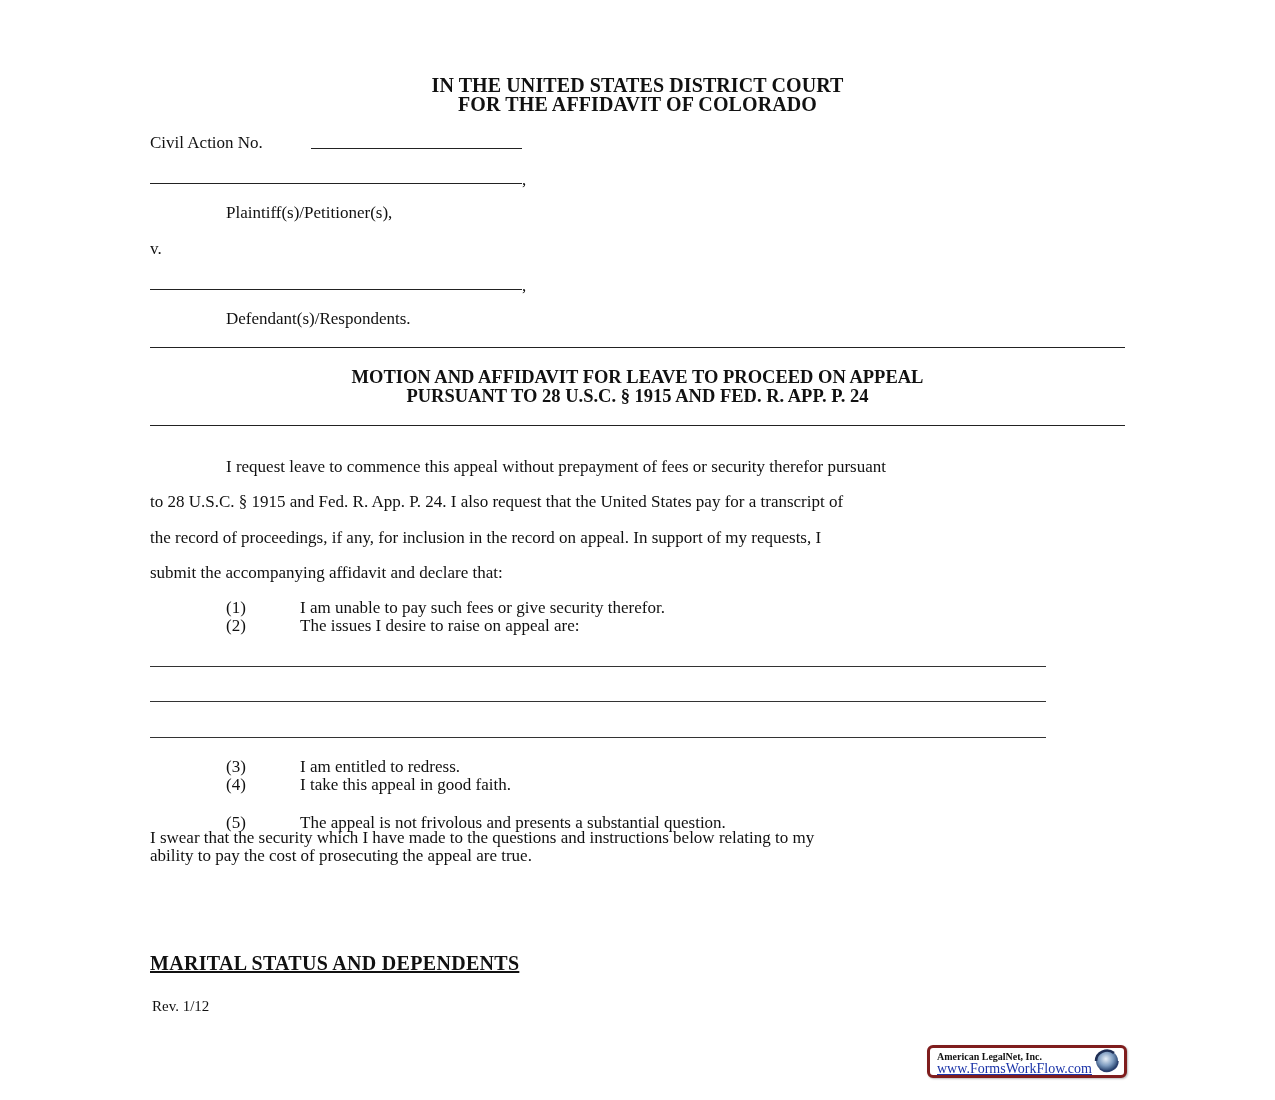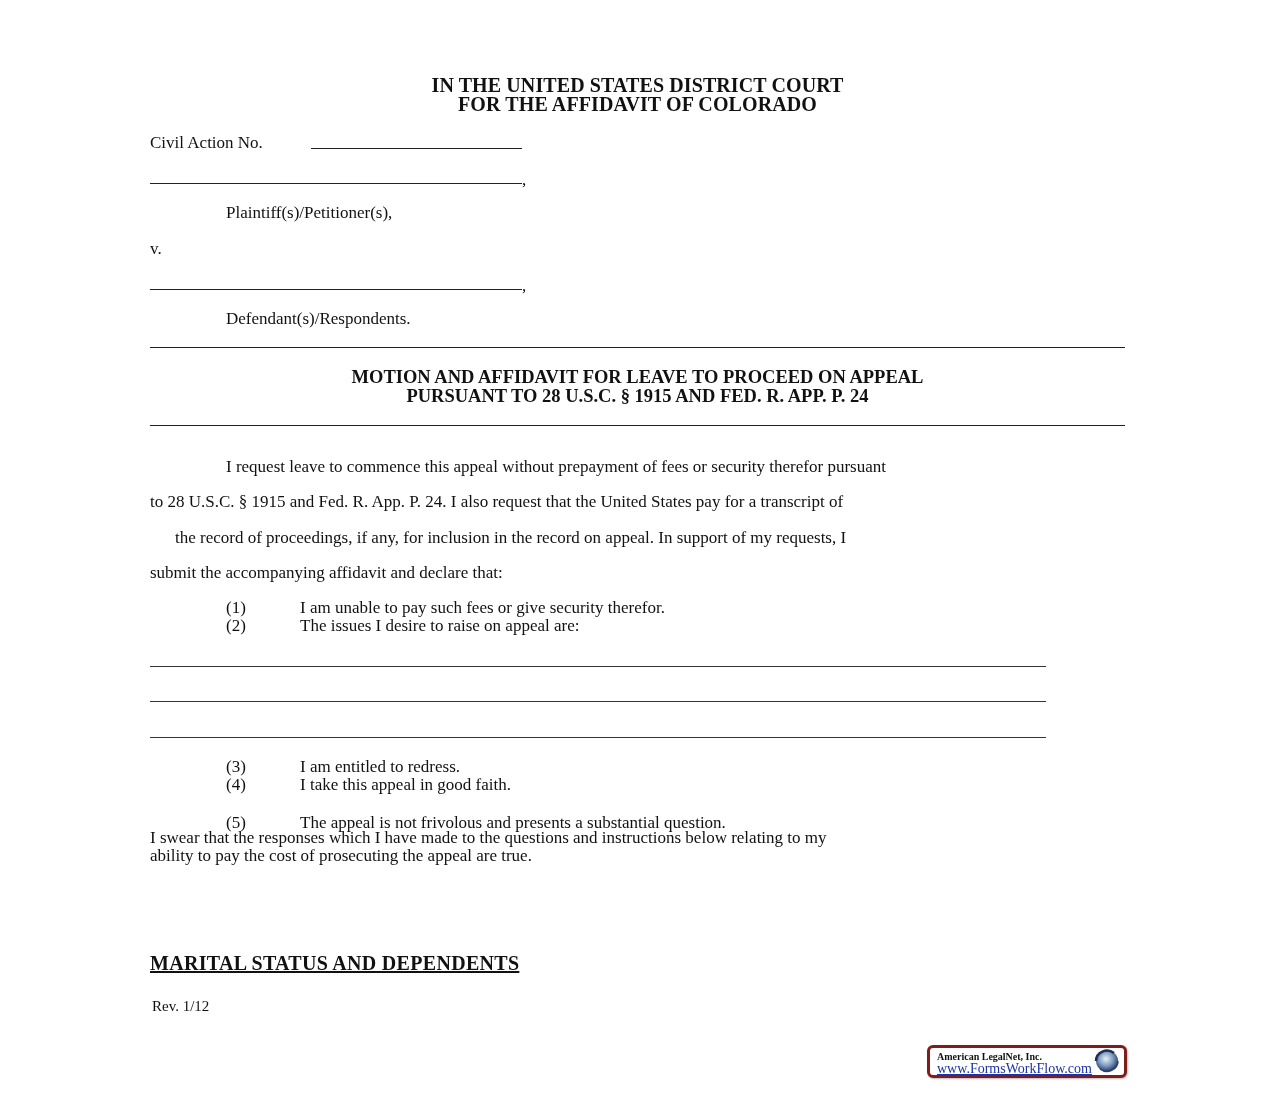--- a/index.html
+++ b/index.html
@@ -123,21 +123,21 @@
 <div class="abs txt" style="left:522px; top:276px;">,</div>
 <div class="abs txt" style="left:226px; top:309px;">Defendant(s)/Respondents.</div>
 
 <div class="abs rule" style="top:347px;"></div>
 <div class="abs motion-title" style="top:368px;">MOTION AND AFFIDAVIT FOR LEAVE TO PROCEED ON APPEAL</div>
 <div class="abs motion-title" style="top:387px;">PURSUANT TO 28 U.S.C. § 1915 AND FED. R. APP. P. 24</div>
 <div class="abs rule" style="top:425px;"></div>
 
 <div class="abs para" style="left:226px; top:457px;">I request leave to commence this appeal without prepayment of fees or security therefor pursuant</div>
 <div class="abs para" style="left:150px; top:492px;">to 28 U.S.C. § 1915 and Fed. R. App. P. 24.  I also request that the United States pay for a transcript of</div>
-<div class="abs para" style="left:150px; top:528px;margin-left:25px;">the record of proceedings, if any, for inclusion in the record on appeal.  In support of my requests, I</div>
+<div class="abs para" style="left:150px; top:528px;">the record of proceedings, if any, for inclusion in the record on appeal.  In support of my requests, I</div>
 <div class="abs para" style="left:150px; top:563px;">submit the accompanying affidavit and declare that:</div>
 
 <div class="abs para" style="left:226px; top:598px;">
   <span class="num" style="width:74px;">(1)</span><span>I am unable to pay such fees or give security therefor.</span>
 </div>
 <div class="abs para" style="left:226px; top:616px;">
   <span class="num" style="width:74px;">(2)</span><span>The issues I desire to raise on appeal are:</span>
 </div>
 
 <div class="abs underscore-line" style="top:666px;">
@@ -153,21 +153,21 @@
 <div class="abs para" style="left:226px; top:757px;">
   <span class="num" style="width:74px;">(3)</span><span>I am entitled to redress.</span>
 </div>
 <div class="abs para" style="left:226px; top:775px;">
   <span class="num" style="width:74px;">(4)</span><span>I take this appeal in good faith.</span>
 </div>
 <div class="abs para" style="left:226px; top:793px;margin-top:20px;">
   <span class="num" style="width:74px;">(5)</span><span>The appeal is not frivolous and presents a substantial question.</span>
 </div>
 
-<div class="abs para" style="left:150px; top:828px;">I swear that the responses which I have made to the questions and instructions below relating to my</div>
+<div class="abs para" style="left:150px; top:828px;">I swear that the security which I have made to the questions and instructions below relating to my</div>
 <div class="abs para" style="left:150px; top:846px;">ability to pay the cost of prosecuting the appeal are true.</div>
 
 <div class="abs section-head" style="left:150px; top:952px;">MARITAL STATUS AND DEPENDENTS</div>
 
 <div class="abs rev" style="left:152px; top:998px;">Rev. 1/12</div>
 
 <div class="abs badge">
   <span class="badge-name">American LegalNet, Inc.</span>
   <span class="badge-url">www.FormsWorkFlow.com</span>
   <span class="badge-globe">

